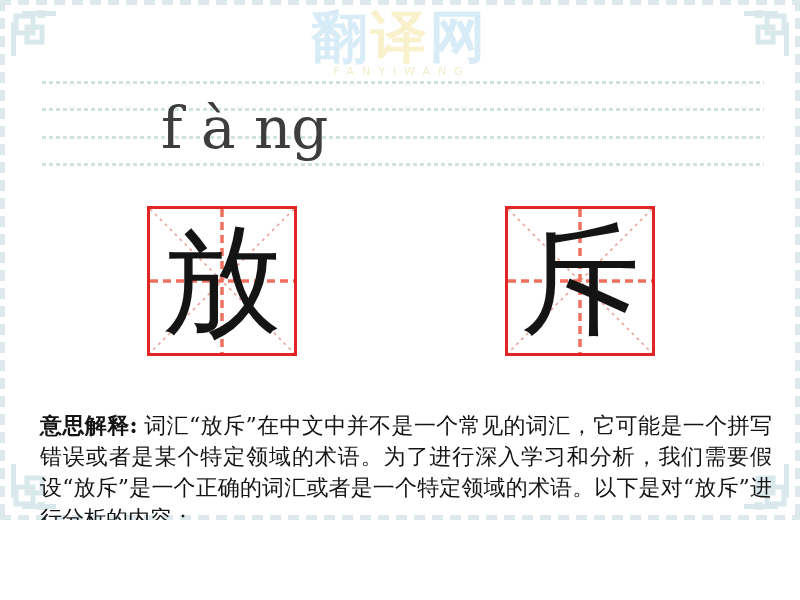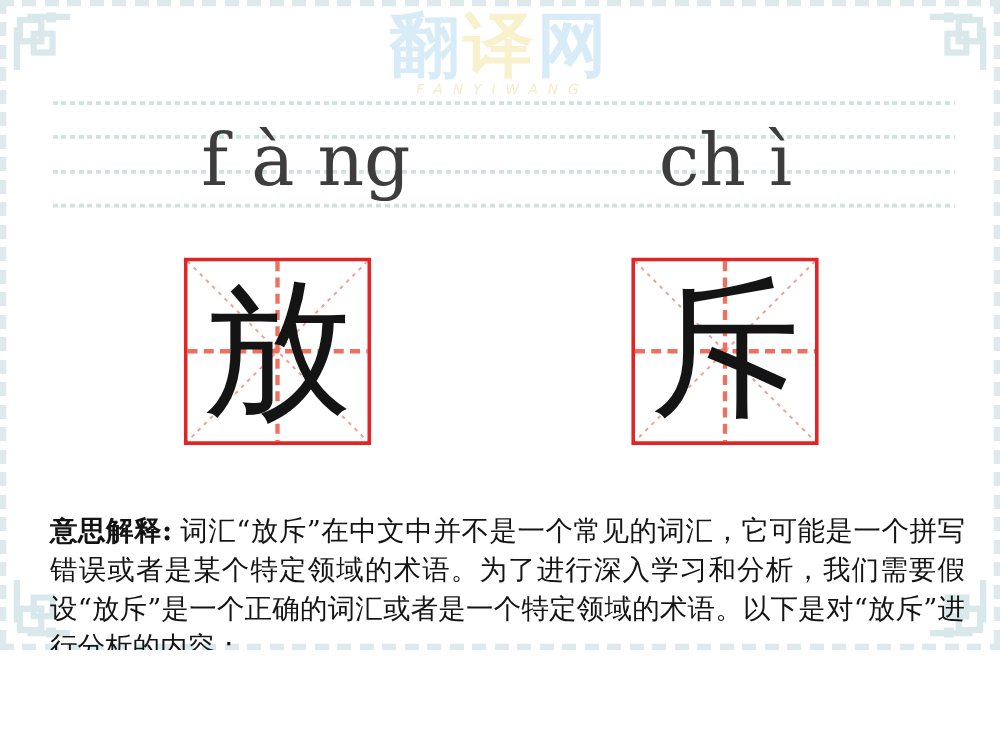--- a/index.html
+++ b/index.html
@@ -35,21 +35,21 @@
   .corner.tl { left: 6px; top: 6px; }
   .corner.tr { right: 6px; top: 6px; transform: scaleX(-1); }
   .corner.bl { left: 6px; bottom: 6px; transform: scaleY(-1); }
   .corner.br { right: 6px; bottom: 6px; transform: scale(-1,-1); }
 
   
   .watermark { position: absolute; top: 8px; left: 0; width: 800px; text-align: center; }
   .logo-row { font-size: 56px; font-weight: bold; line-height: 1.05; letter-spacing: 3px; font-family: "DejaVu Sans", sans-serif; }
   .logo-blue { color: var(--logo-blue); }
   .logo-yellow { color: var(--logo-yellow); }
-  .logo-sub { font-size: 11px; letter-spacing: 8px; color: var(--logo-subtitle); font-family: "DejaVu Sans", sans-serif; margin-top: -2px; padding-left: 4px; font-style: italic; }
+  .logo-sub { font-size: 11px; letter-spacing: 8px; color: var(--logo-subtitle); font-family: "DejaVu Sans", sans-serif; margin-top: -2px; padding-left: 4px; }
 
   
   .guide {
     position: absolute; left: 42px; width: 722px; height: 3px;
     background: repeating-linear-gradient(90deg, var(--guide) 0 4px, transparent 4px 7px);
   }
   .g1 { top: 81px; } .g2 { top: 108px; } .g3 { top: 136px; } .g4 { top: 163px; }
 
   .pinyin {
     position: absolute; top: 104px; height: 60px; line-height: 48px;
@@ -125,21 +125,20 @@
     </div>
     <div class="logo-sub">FANYIWANG</div>
   </div>
 
   <div class="guide g1"></div>
   <div class="guide g2"></div>
   <div class="guide g3"></div>
   <div class="guide g4"></div>
 
   <div class="pinyin p1">f à ng</div>
-  <div class="pinyin p2">ch ì</div>
 
   <div class="charbox b1">
     <svg width="150" height="150" viewBox="0 0 150 150">
       <line class="grid-diag" x1="3" y1="3" x2="147" y2="147"></line>
       <line class="grid-diag" x1="147" y1="3" x2="3" y2="147"></line>
       <line class="grid-cross" x1="75" y1="3" x2="75" y2="147"></line>
       <line class="grid-cross" x1="3" y1="75" x2="147" y2="75"></line>
       <rect class="grid-border" x="1.5" y="1.5" width="147" height="147"></rect>
     </svg>
     <div class="hanzi">放</div>

